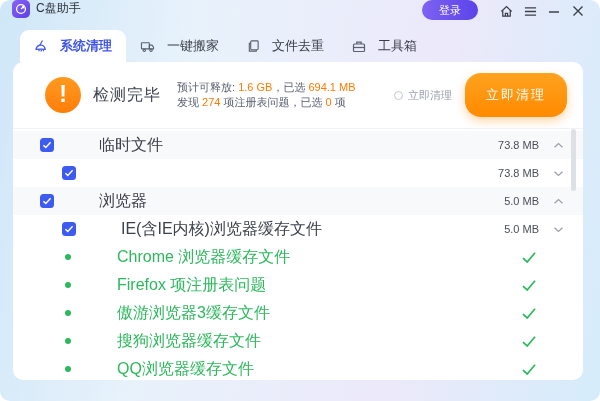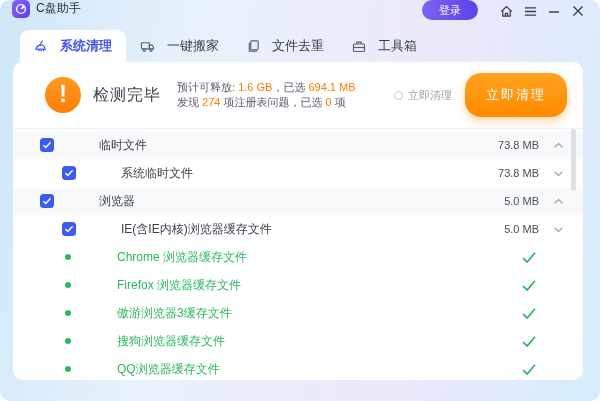--- a/index.html
+++ b/index.html
@@ -46,21 +46,21 @@
     box-shadow:0 4px 10px rgba(255,138,0,.35); font-family:inherit; white-space:nowrap;}
   
   .list{ position:absolute; left:0; right:0; top:66px; bottom:0; border-top:1px solid #f1f2f5;
     padding-top:2px; overflow:hidden; border-radius:0 0 10px 10px;}
   .row{ height:28px; display:flex; align-items:center; padding:0 18px 0 27px; }
   .row.group{ background:#f8f9fb; }
   .row.sub{ padding-left:49px; }
   .row.done{ padding-left:52px; }
   .checkbox{ width:14px; height:14px; border-radius:3.5px; background:#3d5bf0; margin-right:9px;
     display:flex; align-items:center; justify-content:center; flex:0 0 auto; cursor:pointer;}
-  .row-label{ font-size:12px; color:#3c414c;padding-left:36px; }
+  .row-label{ font-size:16px; color:#3c414c;padding-left:36px; }
   .row.done .row-label{ color:#2cb85c; }
   .dot{ width:6px; height:6px; border-radius:50%; background:#2cb85c; margin-right:10px; flex:0 0 auto;}
   .row-size{ margin-left:auto; font-size:11px; color:#494e58; }
   .chev{ width:14px; margin-left:12px; display:flex; align-items:center; justify-content:center;
     color:#9aa0a8; cursor:pointer; flex:0 0 auto;}
   .chev.down svg{ transform:rotate(180deg); }
   .done-check{ margin-left:auto; margin-right:28px; display:flex; color:#2cb85c; }
   .scroll-thumb{ position:absolute; right:7px; top:67px; width:5px; height:62px; border-radius:3px;
     background:#dde0e4; cursor:pointer; }
   svg{ display:block; }
@@ -193,21 +193,20 @@
           </span>
         </div>
         <div class="row sub">
           <span class="checkbox">
             <span>
     <svg width="10" height="8" viewBox="0 0 12 10" fill="none" stroke="#fff" stroke-width="1.8">
       <path d="M1.5 5.2 4.5 8 10.5 1.5"></path>
     </svg>
   </span>
           </span>
-          <span class="row-label">系统临时文件</span>
           <span class="row-size">73.8 MB</span>
           <span class="chev down">
             <span>
     <svg width="11" height="7" viewBox="0 0 12 8" fill="none" stroke="currentColor" stroke-width="1.4">
       <path d="M1.5 6 6 1.8 10.5 6"></path>
     </svg>
   </span>
           </span>
         </div>
         <div class="row group">
@@ -252,21 +251,21 @@
           <span class="done-check">
             <span>
     <svg width="16" height="13" viewBox="0 0 16 13" fill="none" stroke="currentColor" stroke-width="1.7">
       <path d="M2 7.2 6.2 11 14 1.8"></path>
     </svg>
   </span>
           </span>
         </div>
         <div class="row done">
           <span class="dot"></span>
-          <span class="row-label">Firefox 浏览器缓存文件</span>
+          <span class="row-label">Firefox 项注册表问题</span>
           <span class="done-check">
             <span>
     <svg width="16" height="13" viewBox="0 0 16 13" fill="none" stroke="currentColor" stroke-width="1.7">
       <path d="M2 7.2 6.2 11 14 1.8"></path>
     </svg>
   </span>
           </span>
         </div>
         <div class="row done">
           <span class="dot"></span>

